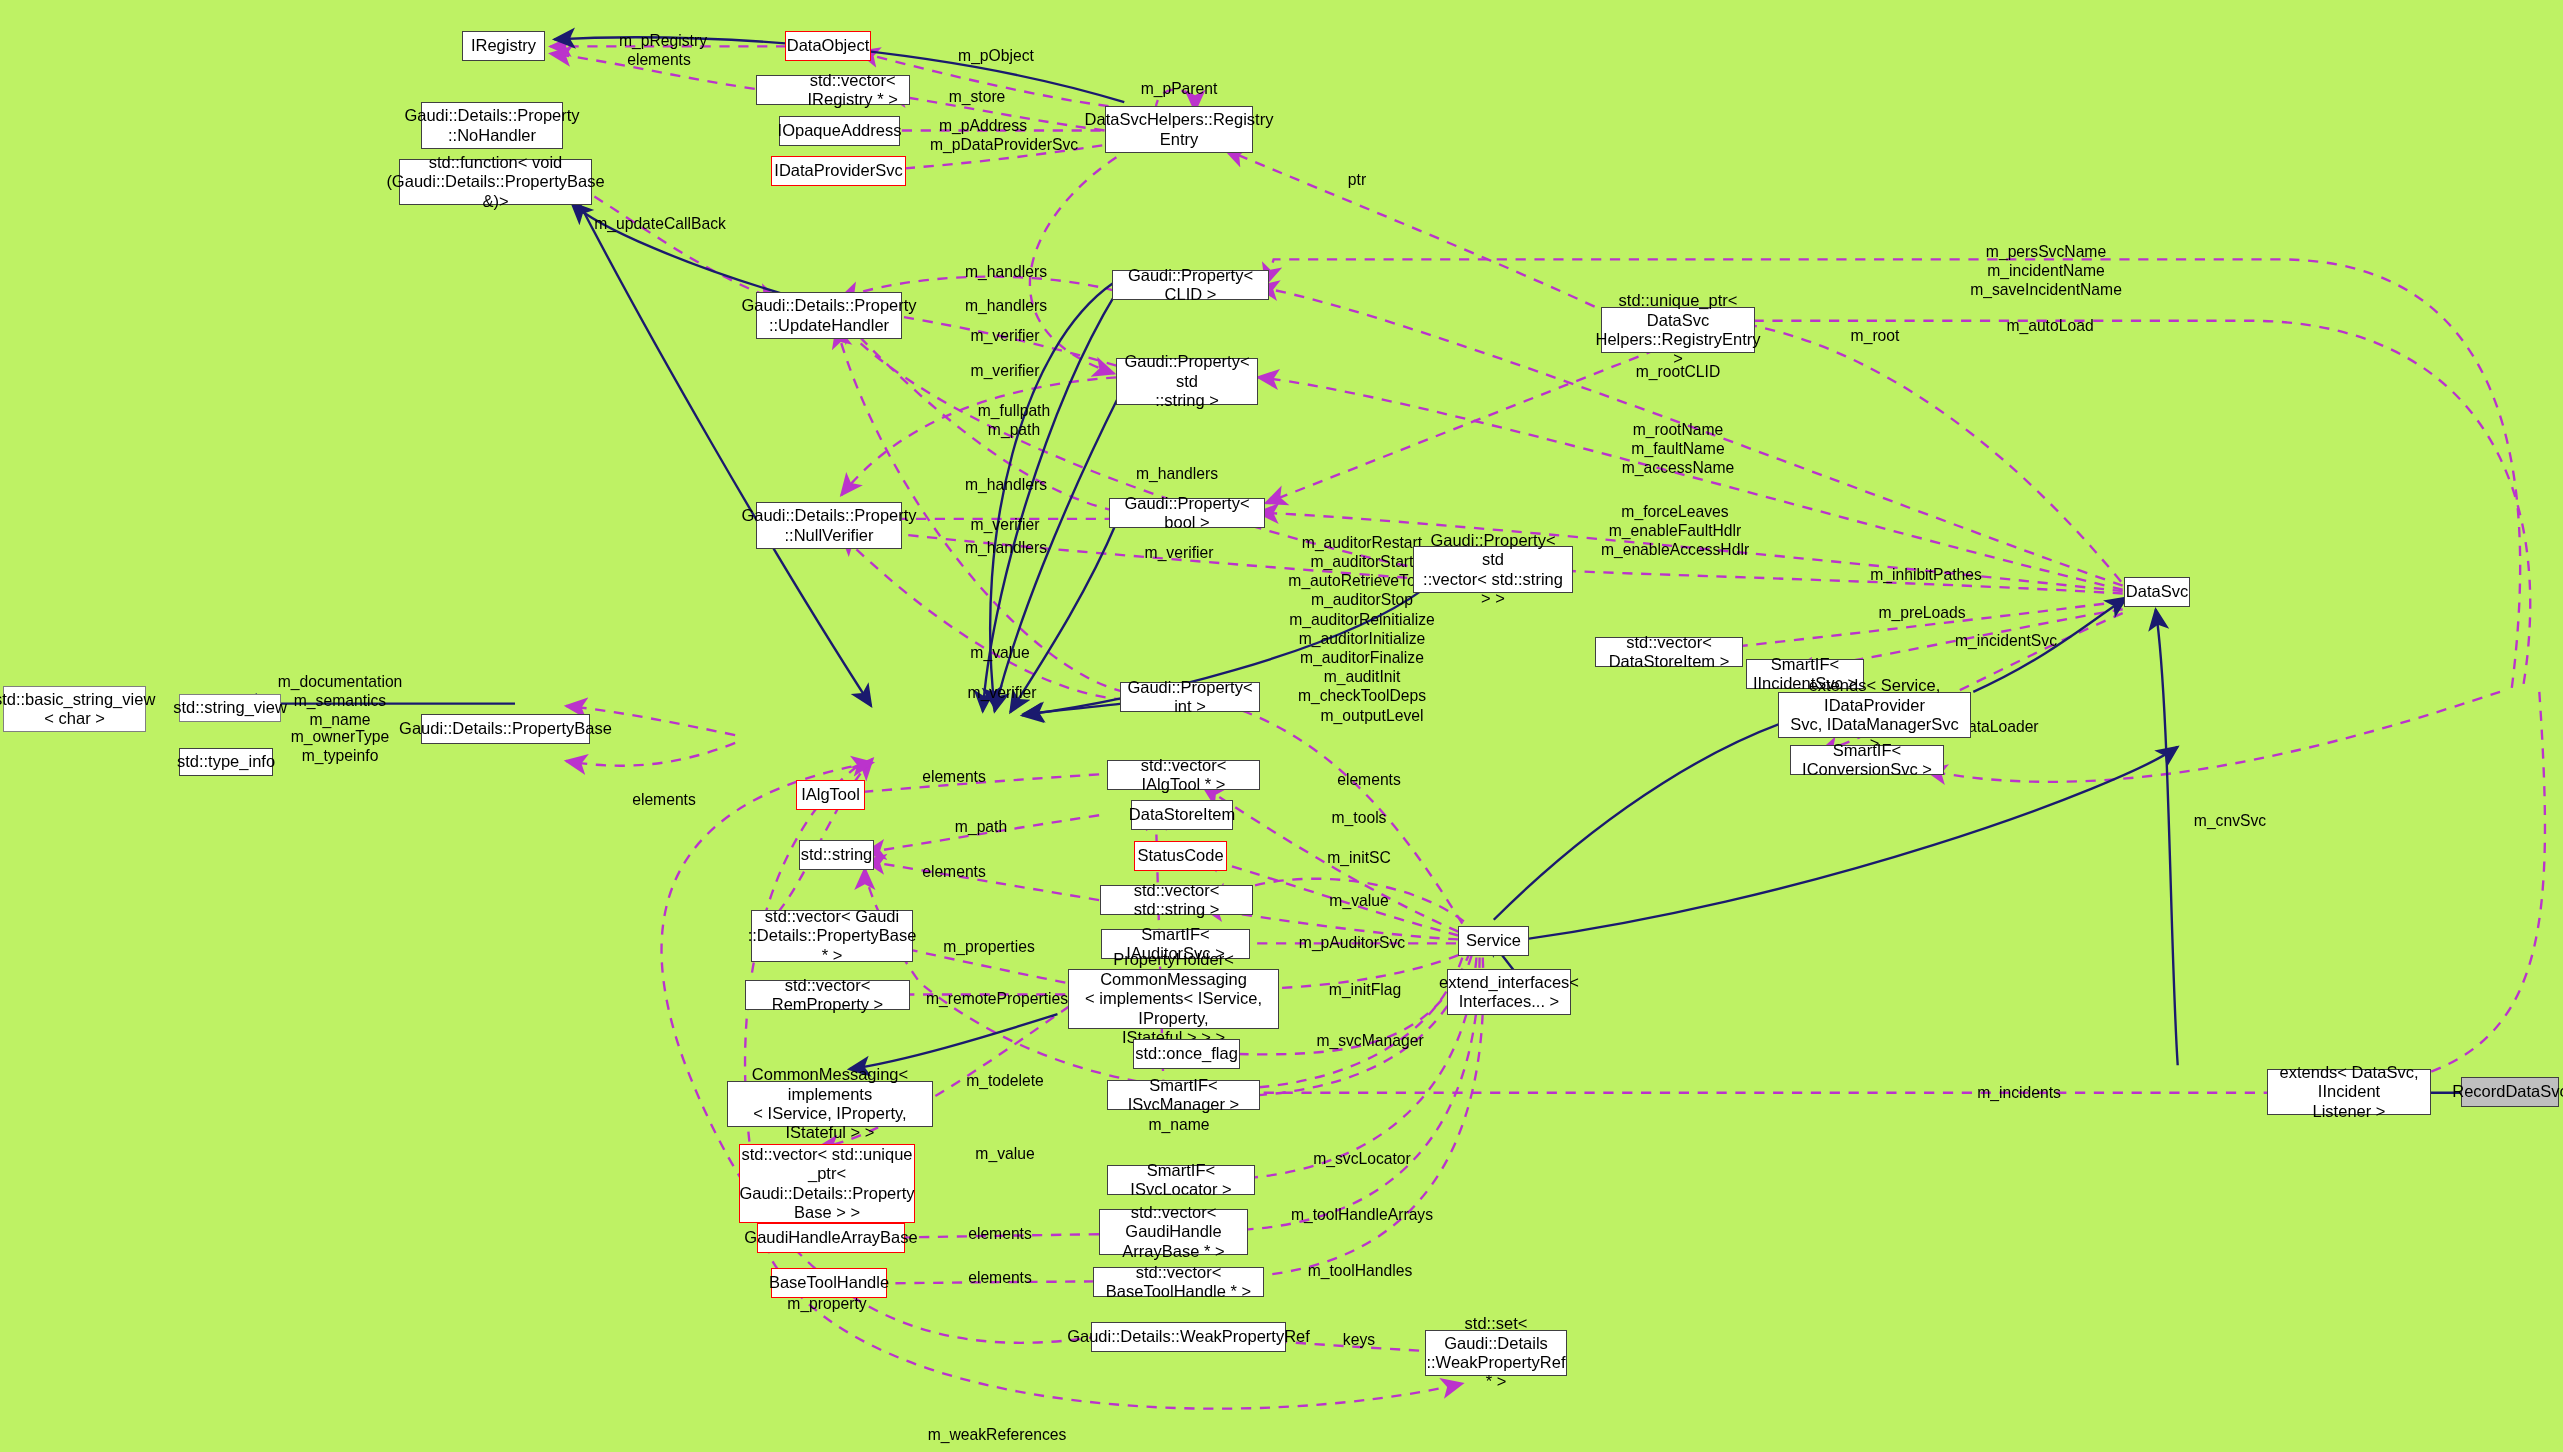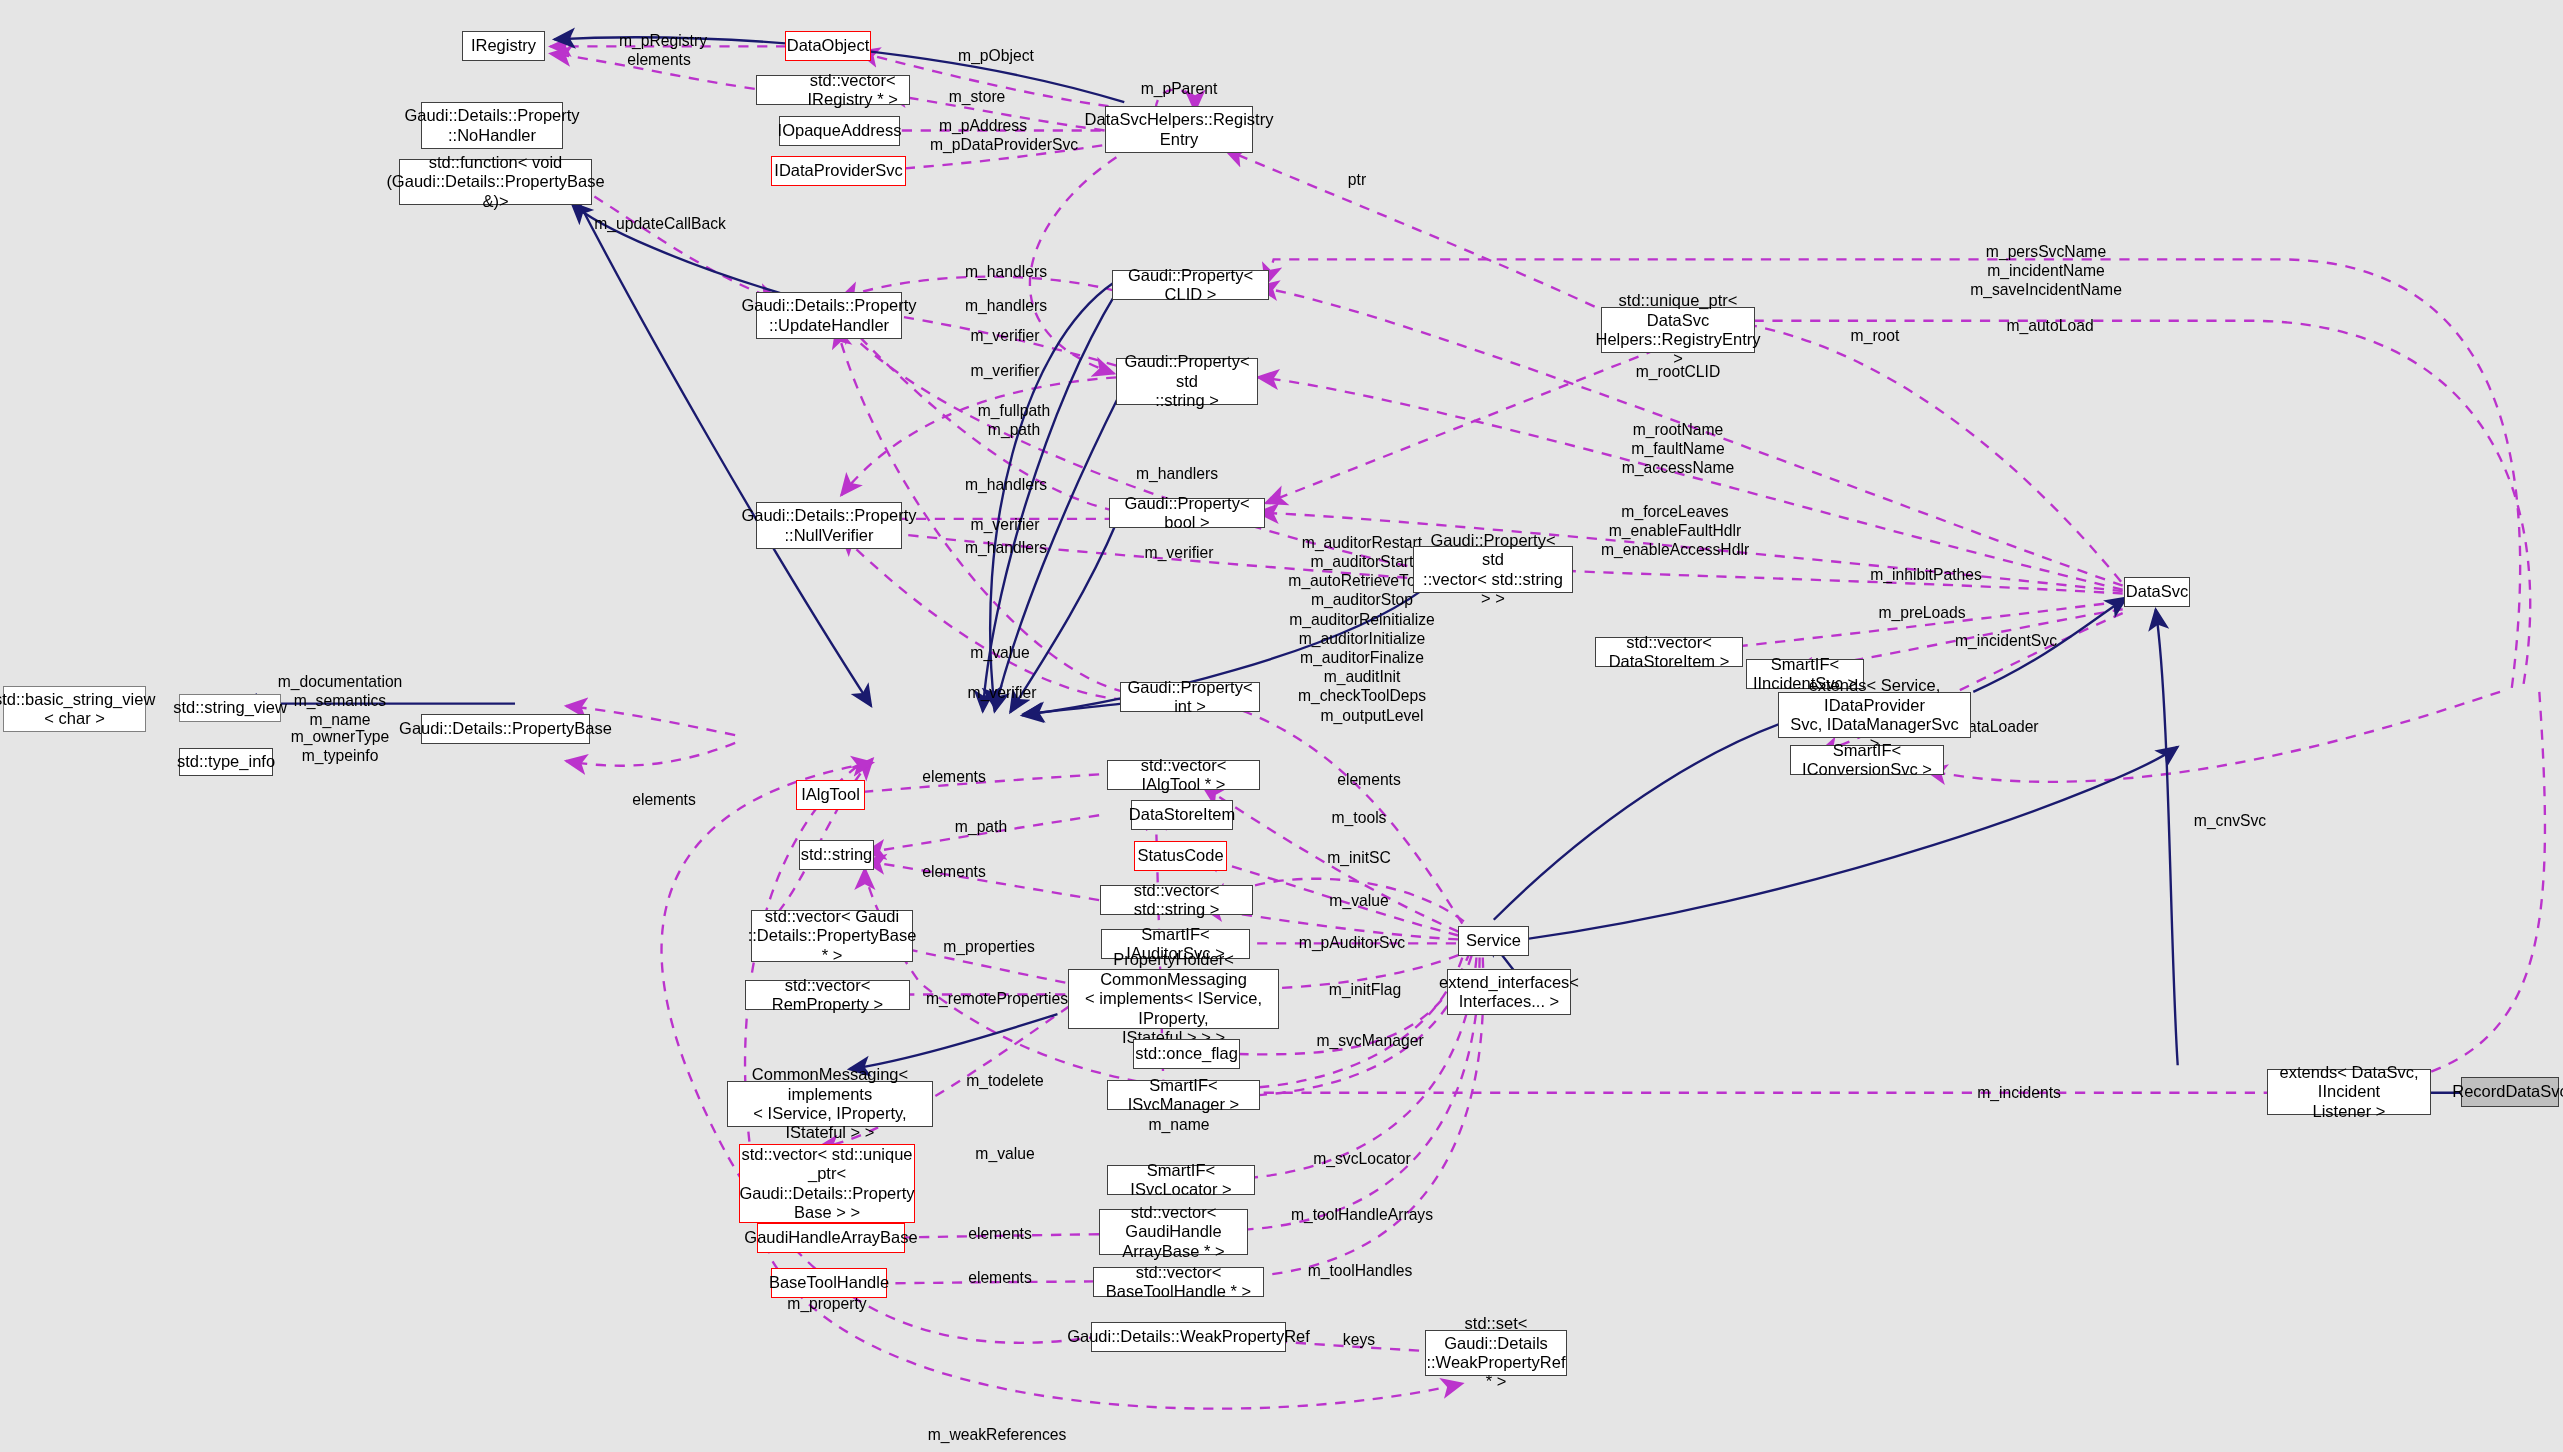--- a/index.html
+++ b/index.html
@@ -1,21 +1,21 @@
 <!DOCTYPE html>
 <html style="font-size:12.6px"><head>
 <meta charset="utf-8">
 <title>RecordDataSvc Collaboration Diagram</title>
 <style>
   html,body{margin:0;padding:0;background:#ffffff;}
   #canvas{
     position:relative;
     width:2563px;
     height:1452px;
-    background:#e5e5e5;
+    background:#bef264;
     font-family:"Liberation Sans", sans-serif;
     overflow:hidden;
   }
   svg#edges{
     position:absolute;left:0;top:0;width:2563px;height:1452px;
     pointer-events:none;
   }
   .node{
     position:absolute;
     box-sizing:border-box;

